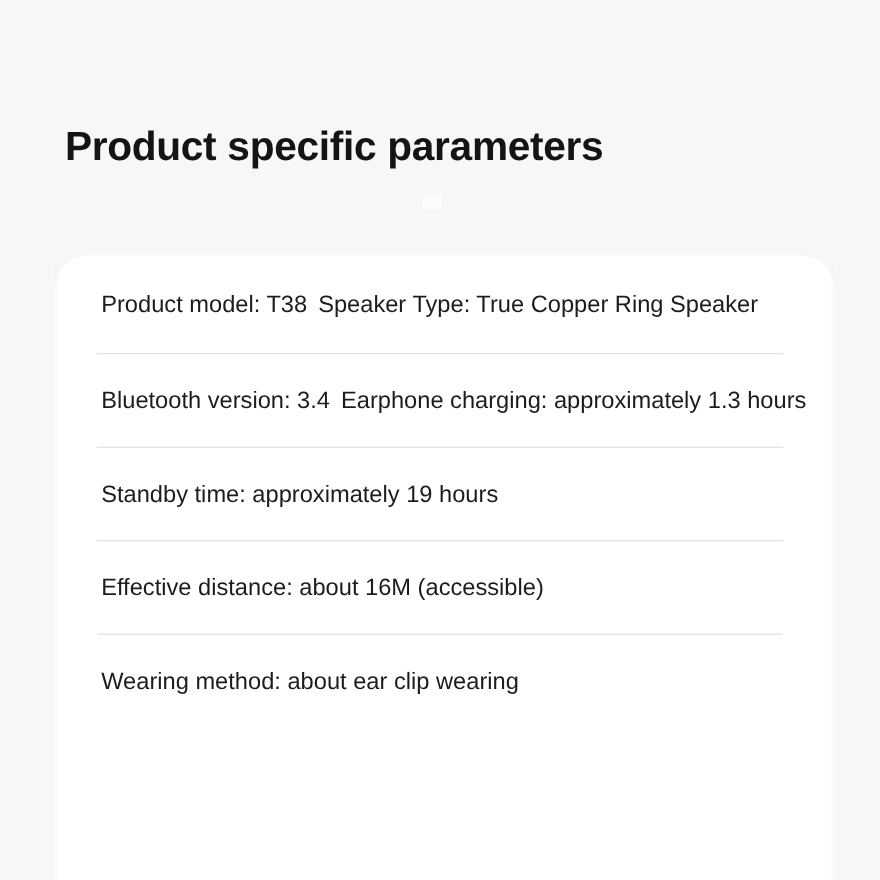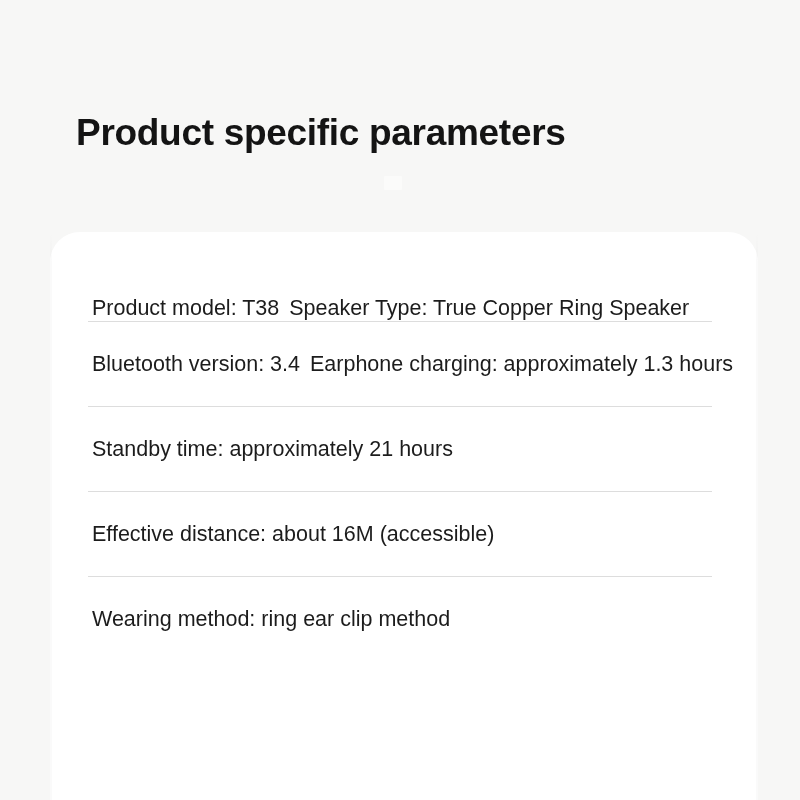--- a/index.html
+++ b/index.html
@@ -20,21 +20,21 @@
     position: absolute;
     inset: 0;
     width: 800px;
     height: 800px;
     background: #f7f7f6;
   }
 
   
   .page-title {
     position: absolute;
-    left: 76px;
+    left: 59px;
     top: 86px;
     font-size: 37px;
     font-weight: bold;
     color: #141414;
     letter-spacing: -0.3px;
     white-space: nowrap;
     line-height: 1.2;
   }
 
   
@@ -90,21 +90,20 @@
   .spec-row {
     position: relative;
     height: 85px;
     display: flex;
     align-items: center;
     padding-left: 42px;
     box-sizing: border-box;
   }
   .spec-row:first-child {
     height: 90px;
-    align-items: flex-end;
   }
   .spec-cell {
     font-size: 21.5px;
     color: #1c1c1c;
     white-space: nowrap;
     line-height: 1.25;
   }
   .spec-cell.secondary {
     margin-left: 10px;
   }
@@ -139,33 +138,33 @@
       </div>
 
       <div class="spec-row">
         <span class="spec-cell">Bluetooth version: 3.4</span>
         <span class="spec-cell secondary">Earphone charging: approximately 1.3 hours</span>
         <div class="row-divider"></div>
       </div>
 
 
       <div class="spec-row">
-        <span class="spec-cell">Standby time: approximately 21 hours</span>
+        <span class="spec-cell">Standby time: approximately 19 hours</span>
         <span class="spec-cell secondary"></span>
         <div class="row-divider"></div>
       </div>
 
       <div class="spec-row">
         <span class="spec-cell">Effective distance: about 16M (accessible)</span>
         <span class="spec-cell secondary"></span>
         <div class="row-divider"></div>
       </div>
 
       <div class="spec-row">
-        <span class="spec-cell">Wearing method: ring ear clip method</span>
+        <span class="spec-cell">Wearing method: about ear clip wearing</span>
         <span class="spec-cell secondary"></span>
 
       </div>
 
     </div>
   </div>
 
   <div class="card-edge-left"></div>
   <div class="card-edge-right"></div>
 

